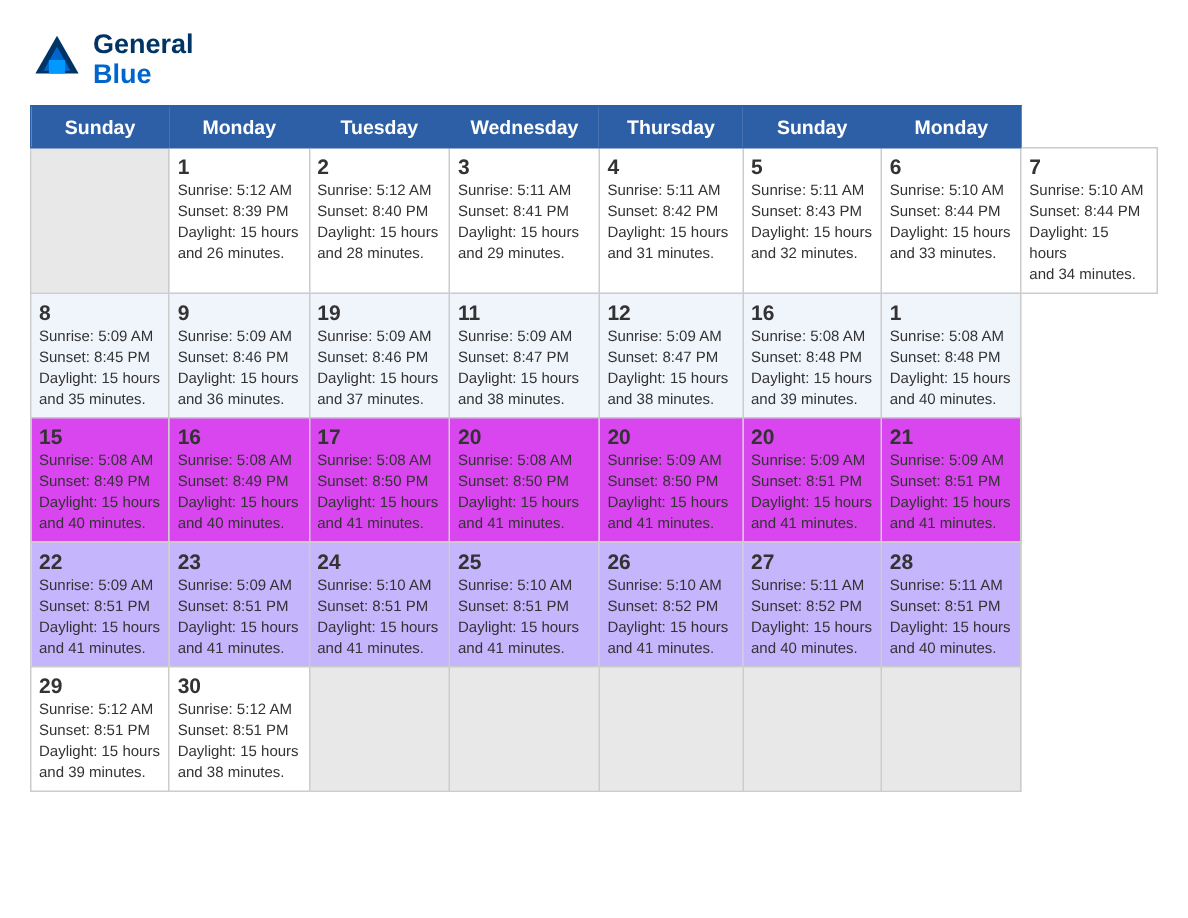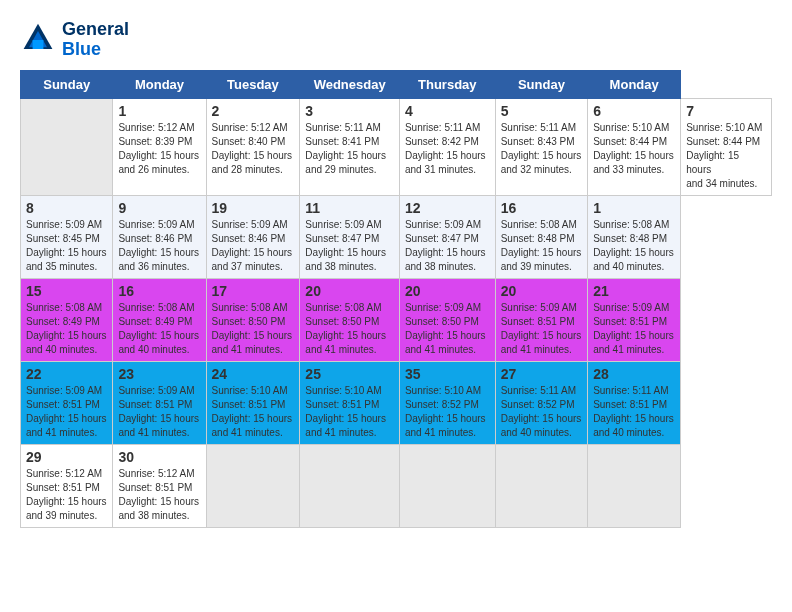--- a/index.html
+++ b/index.html
@@ -273,21 +273,21 @@
 and 41 minutes.</div>
         </td>
         <td>
           <span class="day-num">21</span>
           <div class="day-info" style="white-space: pre-line;">Sunrise: 5:09 AM
 Sunset: 8:51 PM
 Daylight: 15 hours
 and 41 minutes.</div>
         </td>
       </tr>
-      <tr style="background: #0ea5e9;">
+      <tr style="background: #c4b5fd;">
         <td>
           <span class="day-num">22</span>
           <div class="day-info" style="white-space: pre-line;">Sunrise: 5:09 AM
 Sunset: 8:51 PM
 Daylight: 15 hours
 and 41 minutes.</div>
         </td>
         <td>
           <span class="day-num">23</span>
           <div class="day-info" style="white-space: pre-line;">Sunrise: 5:09 AM
@@ -303,21 +303,21 @@
 and 41 minutes.</div>
         </td>
         <td>
           <span class="day-num">25</span>
           <div class="day-info" style="white-space: pre-line;">Sunrise: 5:10 AM
 Sunset: 8:51 PM
 Daylight: 15 hours
 and 41 minutes.</div>
         </td>
         <td>
-          <span class="day-num">35</span>
+          <span class="day-num">26</span>
           <div class="day-info" style="white-space: pre-line;">Sunrise: 5:10 AM
 Sunset: 8:52 PM
 Daylight: 15 hours
 and 41 minutes.</div>
         </td>
         <td>
           <span class="day-num">27</span>
           <div class="day-info" style="white-space: pre-line;">Sunrise: 5:11 AM
 Sunset: 8:52 PM
 Daylight: 15 hours

